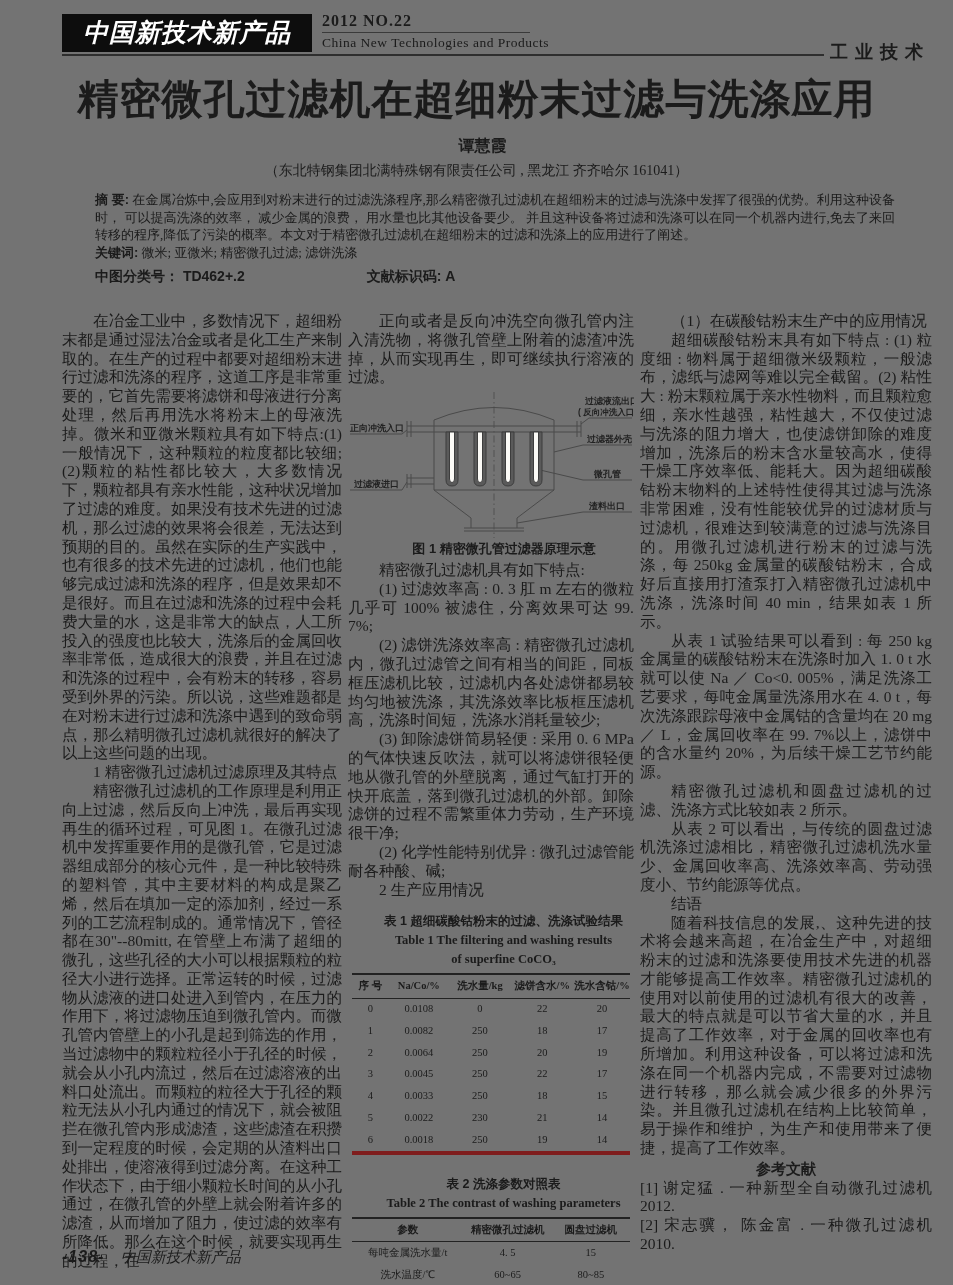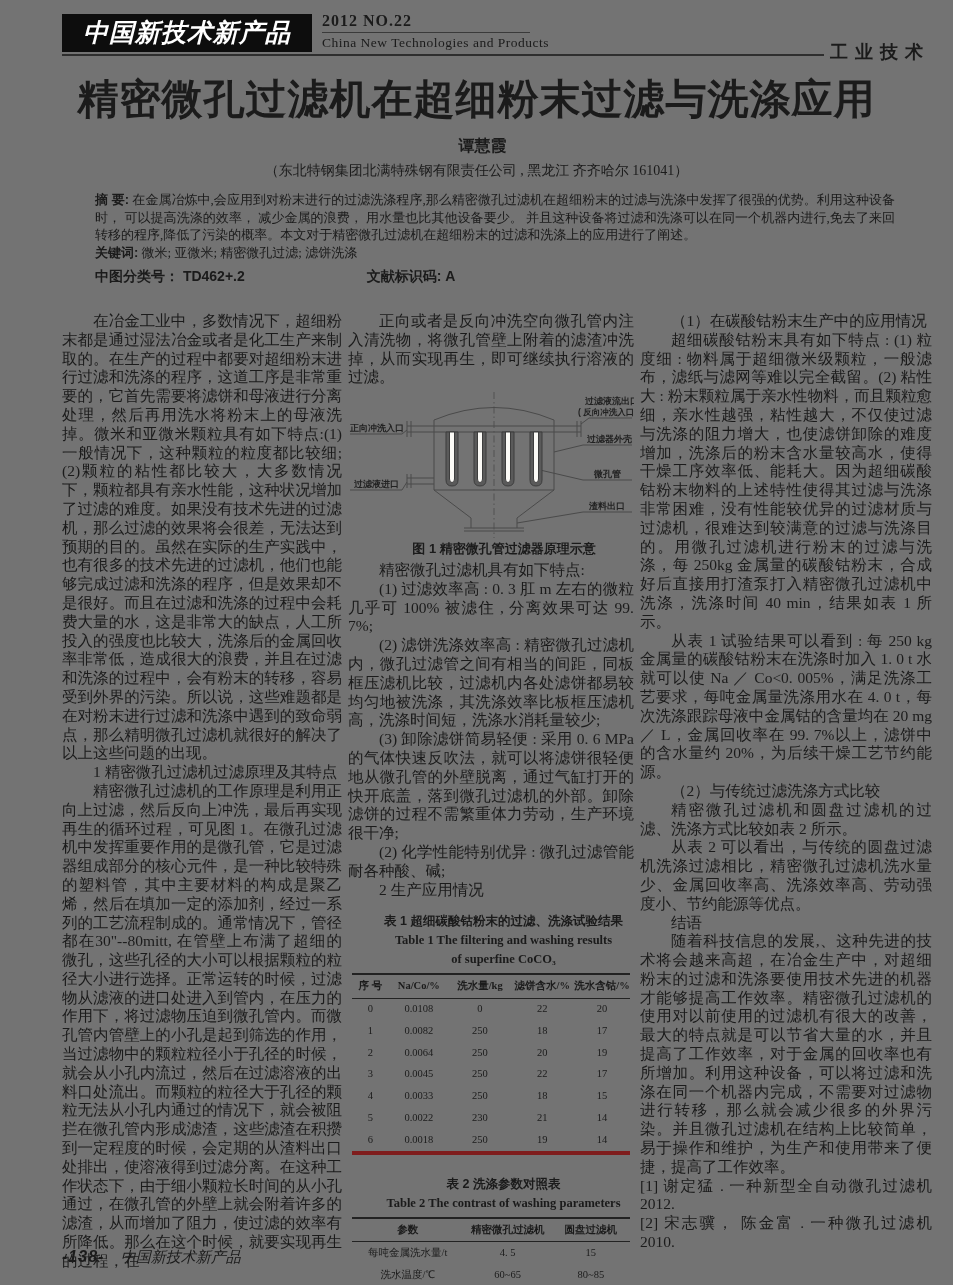--- a/index.html
+++ b/index.html
@@ -327,25 +327,25 @@
 
         </tbody>
       </table>
     </div>
   </div>
 
   <div class="col" id="col3">
     <p>（1）在碳酸钴粉末生产中的应用情况</p>
     <p>超细碳酸钴粉末具有如下特点 : (1) 粒度细 : 物料属于超细微米级颗粒，一般滤布，滤纸与滤网等难以完全截留。(2) 粘性大 : 粉末颗粒属于亲水性物料，而且颗粒愈细，亲水性越强，粘性越大，不仅使过滤与洗涤的阻力增大，也使滤饼卸除的难度增加，洗涤后的粉末含水量较高水，使得干燥工序效率低、能耗大。因为超细碳酸钴粉末物料的上述特性使得其过滤与洗涤非常困难，没有性能较优异的过滤材质与过滤机，很难达到较满意的过滤与洗涤目的。用微孔过滤机进行粉末的过滤与洗涤，每 250kg 金属量的碳酸钴粉末，合成好后直接用打渣泵打入精密微孔过滤机中洗涤，洗涤时间 40 min，结果如表 1 所示。</p>
     <p>从表 1 试验结果可以看到 : 每 250 kg 金属量的碳酸钴粉末在洗涤时加入 1. 0 t 水就可以使 Na ／ Co&lt;0. 005%，满足洗涤工艺要求，每吨金属量洗涤用水在 4. 0 t，每次洗涤跟踪母液中金属钴的含量均在 20 mg ／ L，金属回收率在 99. 7%以上，滤饼中的含水量约 20%，为后续干燥工艺节约能源。</p>
-    <p>（2）与传统过滤洗涤方式比较</p>
     <p>精密微孔过滤机和圆盘过滤机的过滤、洗涤方式比较如表 2 所示。</p>
     <p>从表 2 可以看出，与传统的圆盘过滤机洗涤过滤相比，精密微孔过滤机洗水量少、金属回收率高、洗涤效率高、劳动强度小、节约能源等优点。</p>
     <p class="sec-h">结语</p>
     <p>随着科技信息的发展,、这种先进的技术将会越来高超，在冶金生产中，对超细粉末的过滤和洗涤要使用技术先进的机器才能够提高工作效率。精密微孔过滤机的使用对以前使用的过滤机有很大的改善，最大的特点就是可以节省大量的水，并且提高了工作效率，对于金属的回收率也有所增加。利用这种设备，可以将过滤和洗涤在同一个机器内完成，不需要对过滤物进行转移，那么就会减少很多的外界污染。并且微孔过滤机在结构上比较简单，易于操作和维护，为生产和使用带来了便捷，提高了工作效率。</p>
+    <p class="refs-title">参考文献</p>
     <p class="ref">[1] 谢定猛 . 一种新型全自动微孔过滤机 2012.</p>
     <p class="ref">[2] 宋志骥， 陈金富 . 一种微孔过滤机 2010.</p>
   </div>
 
   <div class="page-footer">
     <span class="pnum">-138-</span>
     <span class="jname">中国新技术新产品</span>
   </div>
 
 </div>

